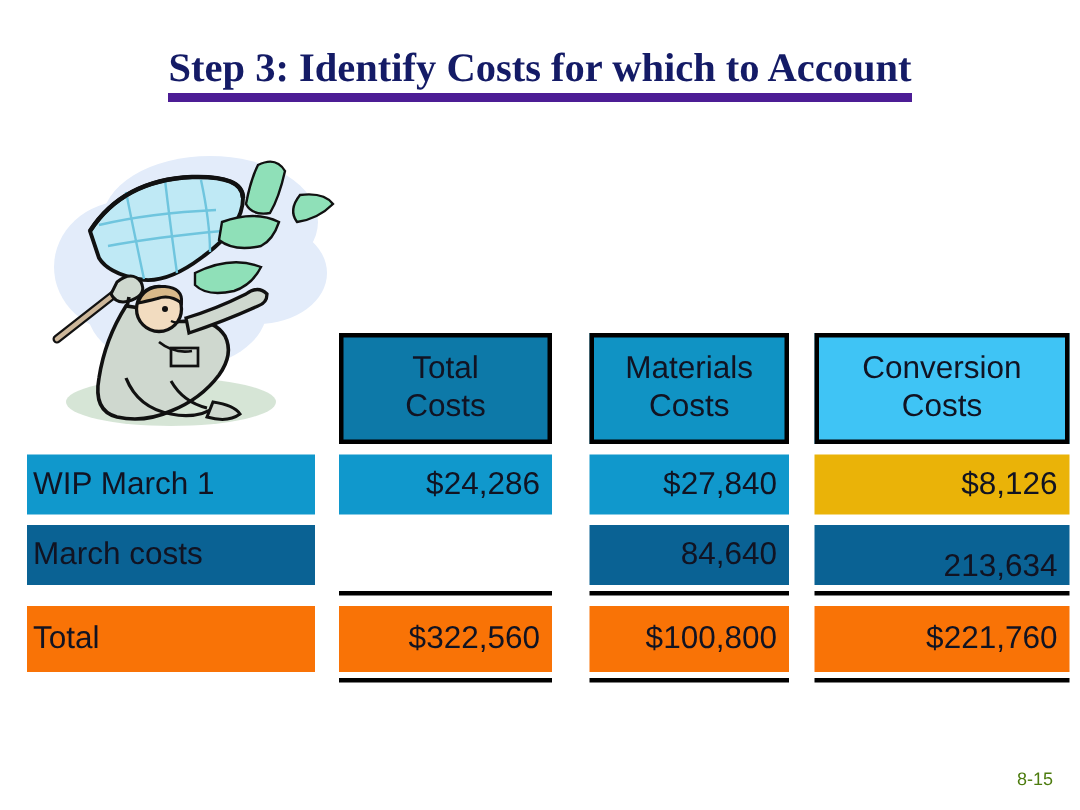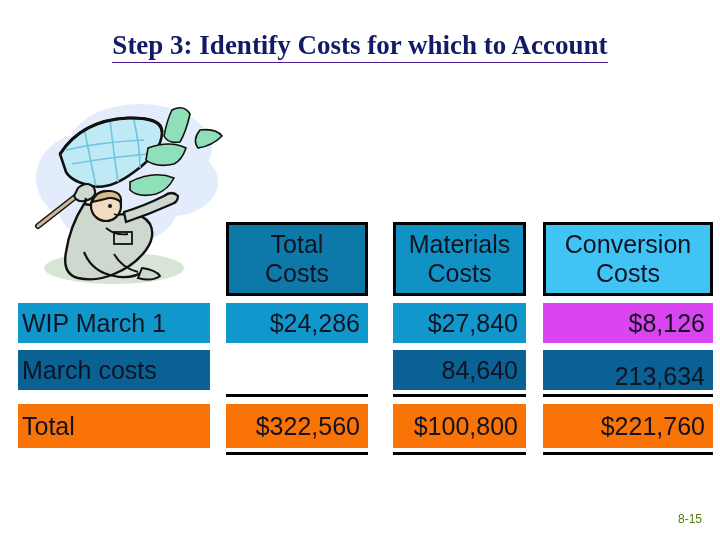--- a/index.html
+++ b/index.html
@@ -30,21 +30,21 @@
     text-align: center;
     font-family: "Liberation Serif", serif;
     font-size: 27px;
     font-weight: 700;
     color: #141b66;
     letter-spacing: 0px;
     white-space: nowrap;
   }
   .title-underline {
     display: inline-block;
-    border-bottom: 1px solid #4c1d95;
+    border-bottom: 6px solid #4c1d95;
     padding-bottom: 1px;
   }
 
   
   .clipart {
     position: absolute;
     left: 22px;
     top: 86px;
     width: 215px;
     height: 210px;
@@ -55,21 +55,21 @@
   .table {
     position: absolute;
     left: 0;
     top: 0;
     width: 720px;
     height: 540px;
   }
   .cell {
     position: absolute;
     box-sizing: border-box;
-    font-size: 25px;
+    font-size: 21px;
     color: #111322;
     line-height: 1.08;
     display: flex;
     align-items: center;
   }
   .cell.label {
     padding-left: 4px;
     justify-content: flex-start;
   }
   .cell.num {
@@ -183,21 +183,21 @@
 
     <div class="cell label" style="left:18px; top:303px; width:192px; height:40px; background:#1098cc;">
       <span>WIP March 1</span>
     </div>
     <div class="cell num" style="left:226px; top:303px; width:142px; height:40px; background:#1098cc;">
       <span>$24,286</span>
     </div>
     <div class="cell num" style="left:393px; top:303px; width:133px; height:40px; background:#1098cc;">
       <span>$27,840</span>
     </div>
-    <div class="cell num" style="left:543px; top:303px; width:170px; height:40px; background:#d946ef;">
+    <div class="cell num" style="left:543px; top:303px; width:170px; height:40px; background:#eab308;">
       <span>$8,126</span>
     </div>
 
     <div class="cell label" style="left:18px; top:350px; width:192px; height:40px; background:#0a6294;">
       <span>March costs</span>
     </div>
     <div class="cell num" style="left:393px; top:350px; width:133px; height:40px; background:#0a6294;">
       <span>84,640</span>
     </div>
     <div class="cell num" style="left:543px; top:350px; width:170px; height:40px; background:#0a6294;align-items:flex-end;">

